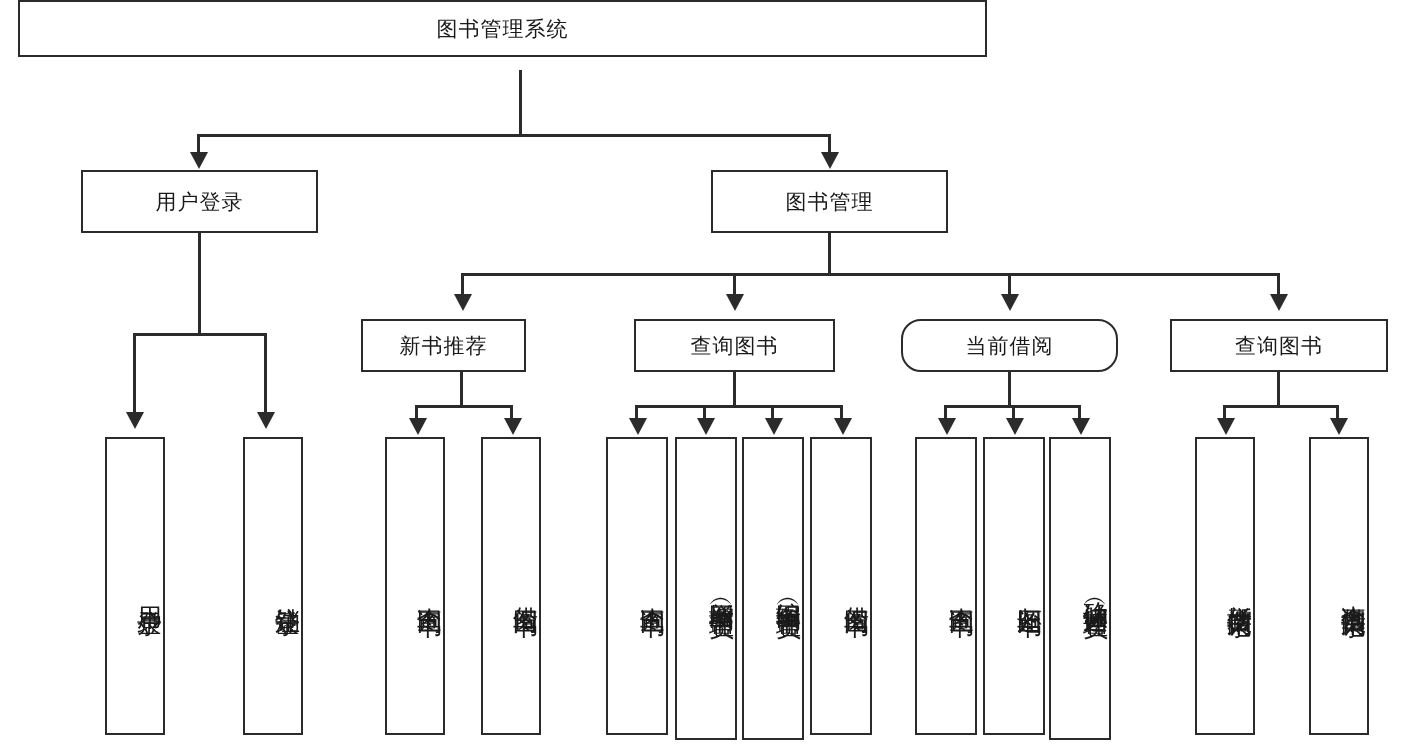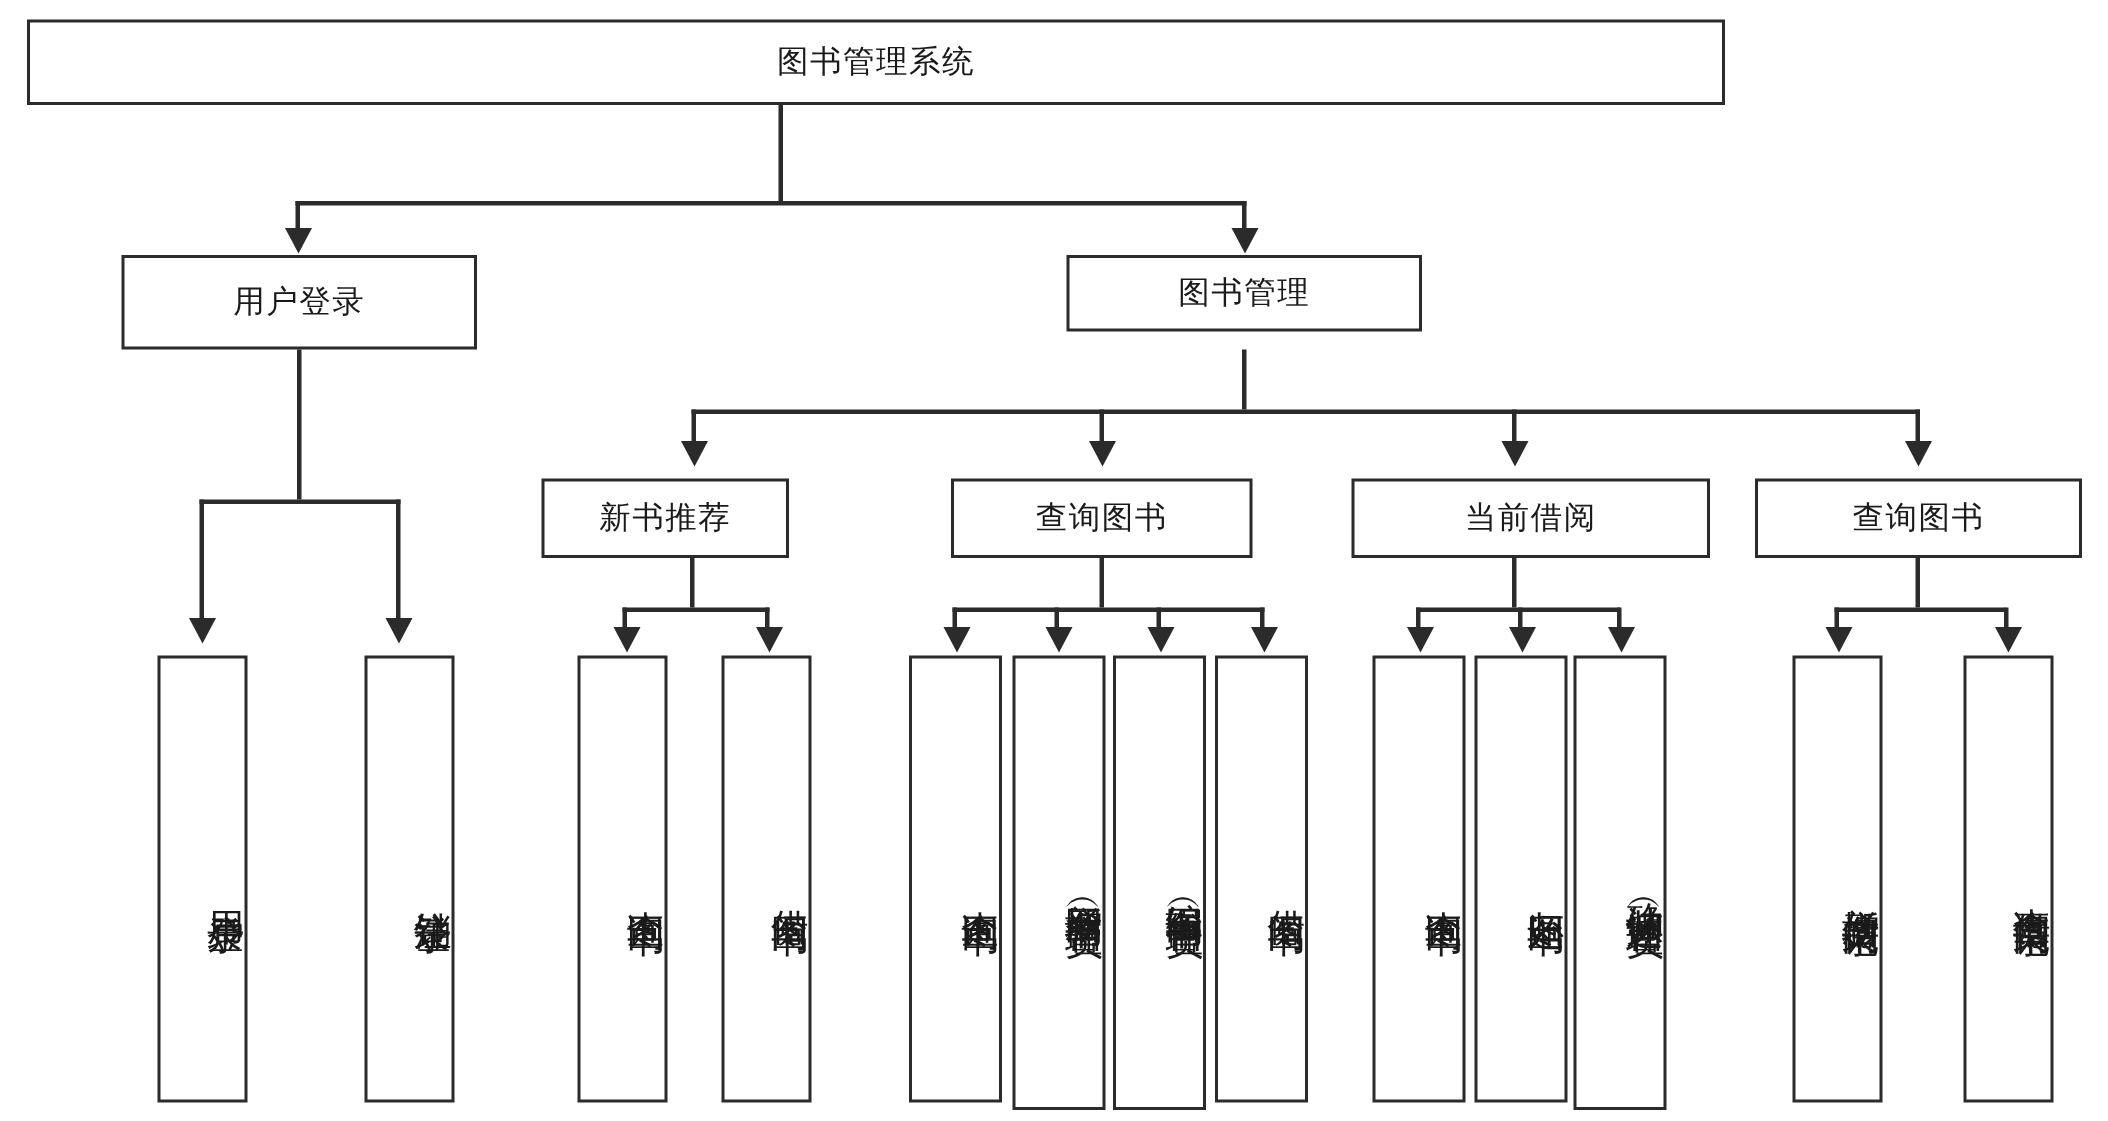--- a/index.html
+++ b/index.html
@@ -76,39 +76,39 @@
     letter-spacing: 0.5px;
     white-space: nowrap;
     pointer-events: none;
   }
 </style>
 </head>
 <body>
 
 <div id="canvas">
 
-  <div class="node horiz" style="left:18px; top:13px; width:1132px; height:57px;align-items:center;">
+  <div class="node horiz" style="left:18px; top:0; width:969px; height:57px;align-items:center;">
     <span>图书管理系统</span>
   </div>
 
   <div class="vline" style="left:519px; top:70px; width:3px; height:64px;"></div>
 
   <div class="hline" style="left:197px; top:134px; width:634px; height:3px;"></div>
 
   <div class="vline" style="left:197px; top:134px; width:3px; height:20px;"></div>
   <div class="arrow" style="left:190px; top:152px;"></div>
 
   <div class="vline" style="left:828px; top:134px; width:3px; height:20px;"></div>
   <div class="arrow" style="left:821px; top:152px;"></div>
 
   <div class="node horiz" style="left:81px; top:170px; width:237px; height:63px;">
     <span>用户登录</span>
   </div>
 
-  <div class="node horiz" style="left:711px; top:170px; width:237px; height:51px;">
+  <div class="node horiz" style="left:711px; top:170px; width:237px; height:63px;">
     <span>图书管理</span>
   </div>
 
   <div class="vline" style="left:198px; top:233px; width:3px; height:100px;"></div>
   <div class="hline" style="left:133px; top:333px; width:134px; height:3px;"></div>
   <div class="vline" style="left:133px; top:333px; width:3px; height:81px;"></div>
   <div class="arrow" style="left:126px; top:412px;"></div>
   <div class="vline" style="left:264px; top:333px; width:3px; height:81px;"></div>
   <div class="arrow" style="left:257px; top:412px;"></div>
 
@@ -122,21 +122,21 @@
   <div class="arrow" style="left:1001px; top:294px;"></div>
   <div class="vline" style="left:1277px; top:273px; width:3px; height:23px;"></div>
   <div class="arrow" style="left:1270px; top:294px;"></div>
 
   <div class="node horiz" style="left:361px; top:319px; width:165px; height:53px;">
     <span>新书推荐</span>
   </div>
   <div class="node horiz" style="left:634px; top:319px; width:201px; height:53px;">
     <span>查询图书</span>
   </div>
-  <div class="node horiz" style="left:901px; top:319px; width:239px; height:53px;">
+  <div class="node horiz" style="left:901px; top:319px; width:217px; height:53px;border-radius:20px;">
     <span>当前借阅</span>
   </div>
   <div class="node horiz" style="left:1170px; top:319px; width:218px; height:53px;">
     <span>查询图书</span>
   </div>
 
   <div class="vline" style="left:460px; top:372px; width:3px; height:33px;"></div>
   <div class="hline" style="left:415px; top:405px; width:98px; height:3px;"></div>
   <div class="vline" style="left:415px; top:405px; width:3px; height:14px;"></div>
   <div class="arrow" style="left:409px; top:418px;"></div>

